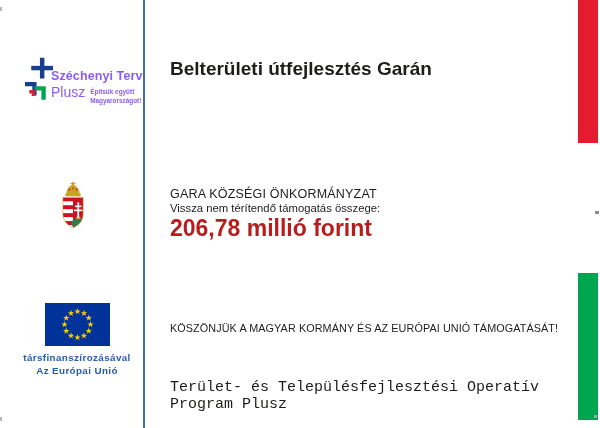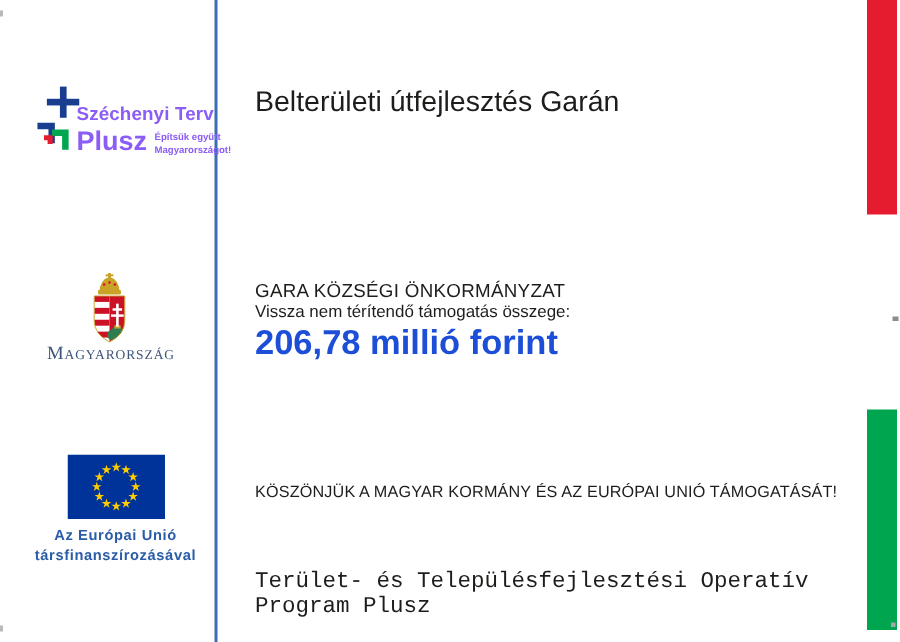--- a/index.html
+++ b/index.html
@@ -11,37 +11,37 @@
   .abs{position:absolute;}
 
   
   #divider{left:143px;top:0;width:2px;height:428px;}
 
   
   #sz-icon{left:24px;top:57px;}
   #sz-text{left:51px;top:70px;line-height:1;}
   .sz-line1{font-weight:bold;font-size:12.5px;letter-spacing:0.1px;}
   .sz-row{display:flex;align-items:flex-start;margin-top:2px;}
-  .sz-line2{font-weight:bold;font-size:18px;}
+  .sz-line2{font-weight:normal;font-size:14px;}
   .sz-tagline{margin-left:5px;margin-top:2px;font-size:6.4px;font-weight:bold;line-height:1.5;}
 
   
   #gov-arms{left:57px;top:182px;}
   #gov-text{left:8px;top:229px;width:132px;text-align:center;
     font-family:"Liberation Serif", serif;font-variant:small-caps;
     font-size:12.5px;line-height:12px;letter-spacing:0.6px;}
 
   
   #eu-flag{left:45px;top:303px;}
   #eu-text{left:8px;top:352px;width:138px;text-align:center;
     font-size:9.8px;line-height:12.5px;letter-spacing:0.4px;font-weight:bold;}
 
   
   .main-text{left:170px;color:#1d1d1b;}
-  #title{top:58px;font-size:19px;font-weight:normal;}
+  #title{top:58px;font-size:19px;font-weight:bold;}
   #beneficiary{top:142px;font-size:12.5px;letter-spacing:0.2px;margin-top:45px;}
   #grant-label{top:202px;font-size:11.3px;}
   #grant-amount{top:215px;font-size:23px;font-weight:bold;}
   #thanks{top:322px;font-size:10.8px;letter-spacing:0.1px;}
   #program{top:379px;font-size:15px;font-family:Liberation Mono, monospace;}
 
   
   #stripe-red{left:578px;top:0;width:20px;height:143px;}
   #stripe-green{left:578px;top:273px;width:20px;height:147px;}
   #mark-l1{left:0;top:7px;width:2px;height:4px;background:#b9b9b9;}
@@ -110,21 +110,20 @@
       <rect x="36.5" y="68" width="8" height="4.5" fill="#c9a227"></rect>
       <g fill="#ffffff">
         <rect x="38.6" y="40" width="3.4" height="30"></rect>
         <rect x="34" y="46" width="12.5" height="3.2"></rect>
         <rect x="32" y="54" width="16.5" height="3.2"></rect>
       </g>
     </g>
     <path d="M10,30 H50 V62 Q50,80 30,90 Q10,80 10,62 Z" fill="none" stroke-width="1.2" stroke="#c9a227"></path>
   </svg>
   <div class="abs" id="gov-text" style="color: rgb(61, 85, 120);">
-    <div>Magyarország</div>
   </div>
 
   <svg class="abs" id="eu-flag" width="65" height="43" viewBox="0 0 65 43">
     <defs>
       <path id="eustar" d="M0,-3.4 L0.76,-1.05 L3.23,-1.05 L1.24,0.4 L2,2.75 L0,1.3 L-2,2.75 L-1.24,0.4 L-3.23,-1.05 L-0.76,-1.05 Z"></path>
     </defs>
     <rect x="0" y="0" width="65" height="43" fill="#003399"></rect>
     <g fill="#ffcc00">
       <use href="#eustar" transform="translate(32.5,8.5)"></use>
       <use href="#eustar" transform="translate(39,10.24)"></use>
@@ -134,30 +133,30 @@
       <use href="#eustar" transform="translate(39,32.76)"></use>
       <use href="#eustar" transform="translate(32.5,34.5)"></use>
       <use href="#eustar" transform="translate(26,32.76)"></use>
       <use href="#eustar" transform="translate(21.24,28)"></use>
       <use href="#eustar" transform="translate(19.5,21.5)"></use>
       <use href="#eustar" transform="translate(21.24,15)"></use>
       <use href="#eustar" transform="translate(26,10.24)"></use>
     </g>
   </svg>
   <div class="abs" id="eu-text" style="color: rgb(42, 92, 168);">
+    <div>társfinanszírozásával</div>
     <div>Az Európai Unió</div>
-    <div>társfinanszírozásával</div>
   </div>
 </div>
 
 <div>
   <div class="abs main-text" id="title">Belterületi útfejlesztés Garán</div>
   <div class="abs main-text" id="beneficiary">GARA KÖZSÉGI ÖNKORMÁNYZAT</div>
   <div class="abs main-text" id="grant-label">Vissza nem térítendő támogatás összege:</div>
-  <div class="abs" id="grant-amount" style="left: 170px; color: #1d4ed8;">206,78 millió forint</div>
+  <div class="abs" id="grant-amount" style="left: 170px; color: #b91c1c;">206,78 millió forint</div>
   <div class="abs main-text" id="thanks">KÖSZÖNJÜK A MAGYAR KORMÁNY ÉS AZ EURÓPAI UNIÓ TÁMOGATÁSÁT!</div>
   <div class="abs main-text" id="program">Terület- és Településfejlesztési Operatív Program Plusz</div>
 </div>
 
 <div class="abs" id="stripe-red" style="background: rgb(229, 28, 48);"></div>
 <div class="abs" id="stripe-green" style="background: rgb(0, 166, 79);"></div>
 
 <div class="abs" id="mark-l1"></div>
 <div class="abs" id="mark-l2"></div>
 <div class="abs" id="mark-r1"></div>

